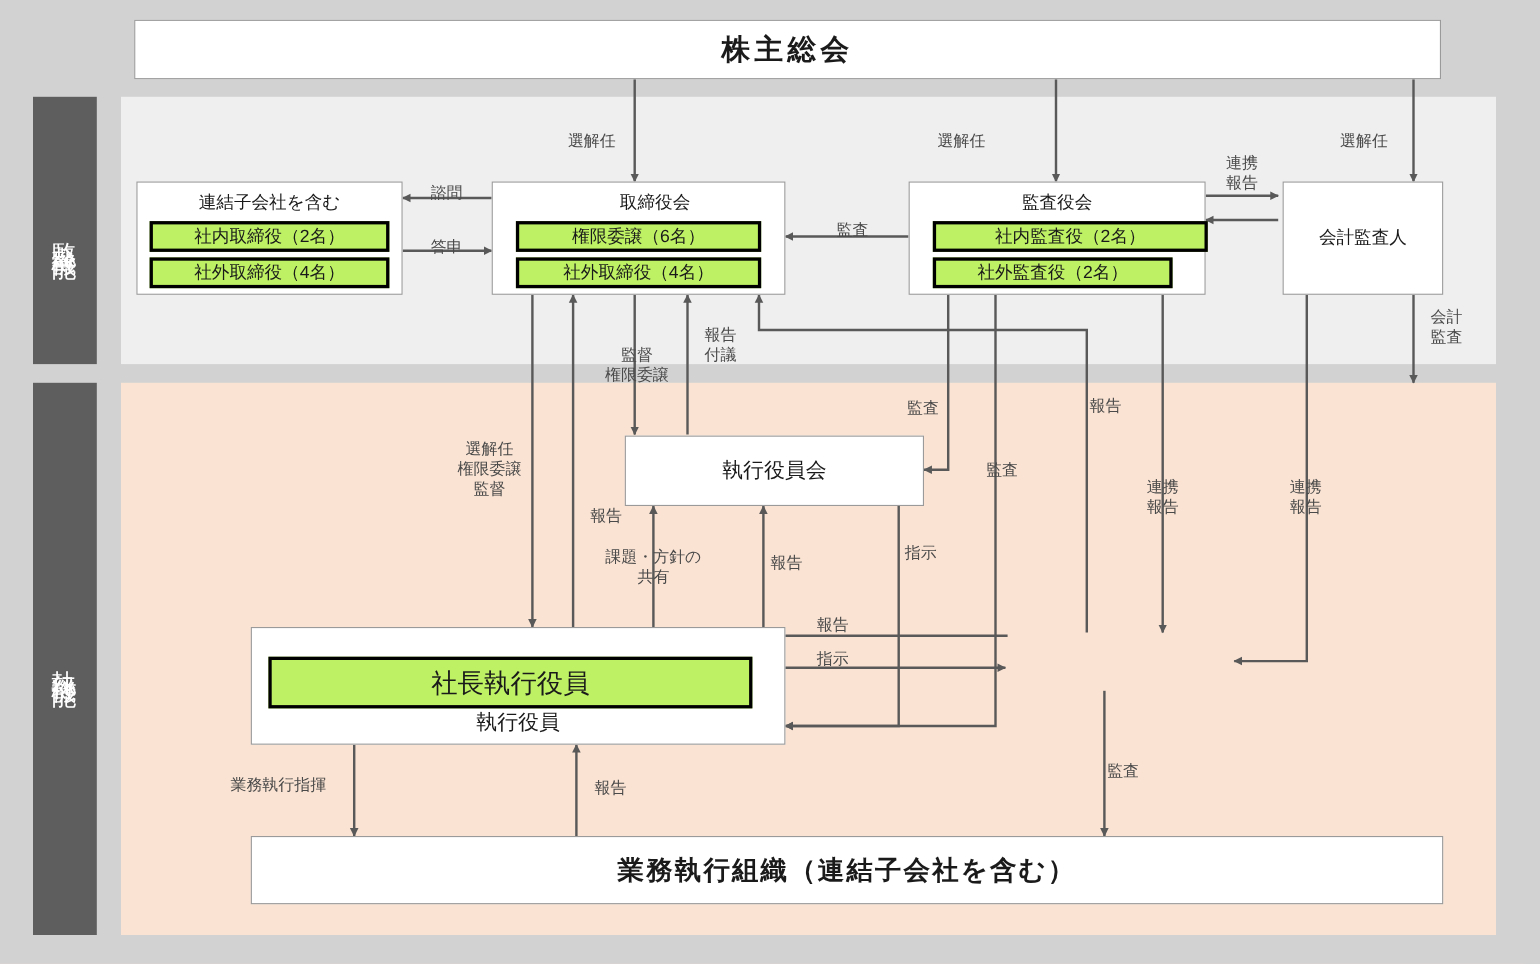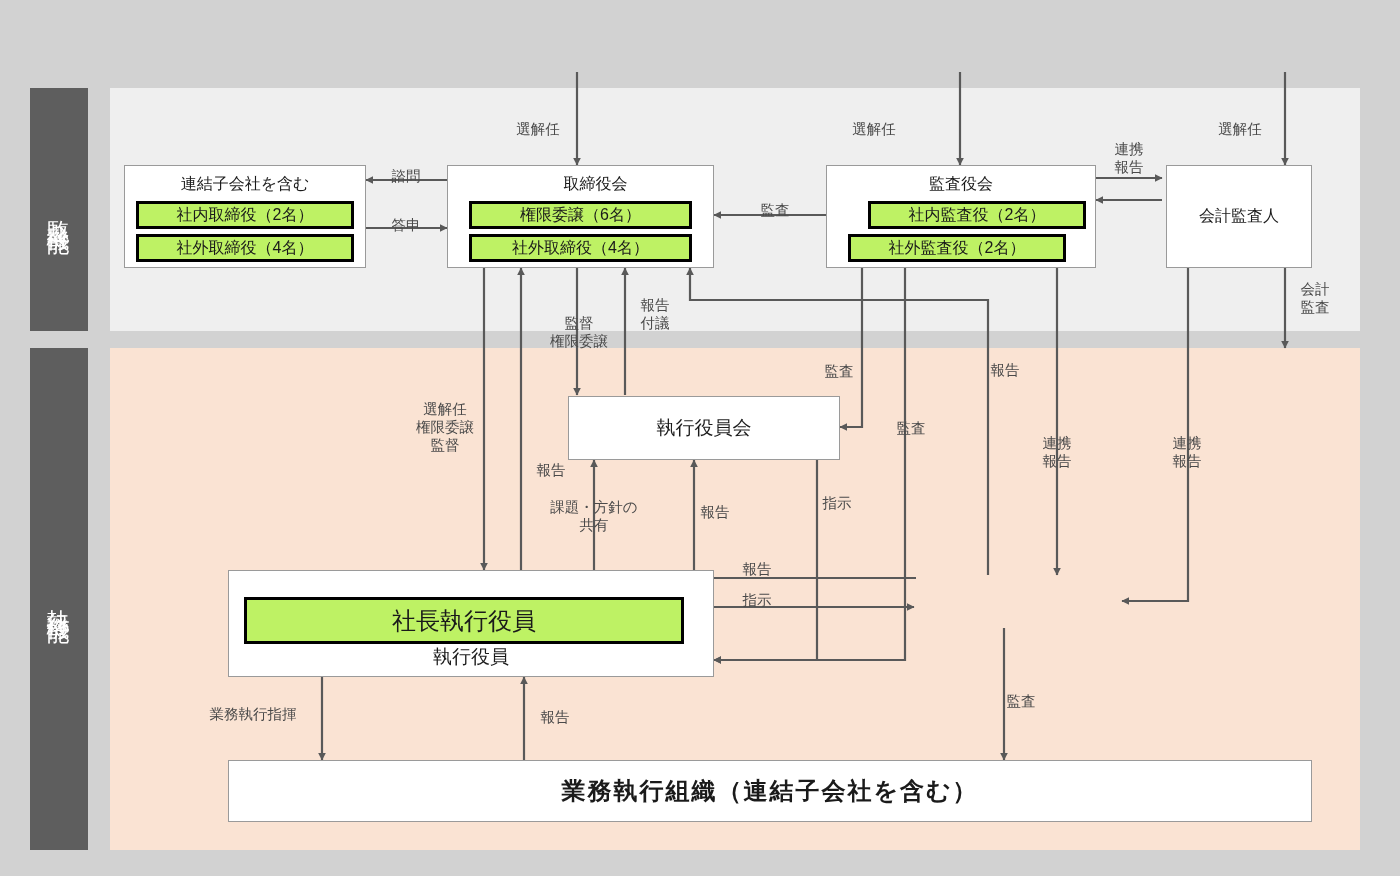--- a/index.html
+++ b/index.html
@@ -151,34 +151,37 @@
       <path d="M692,607 L914,607"></path>
 
       <path d="M322,677 L322,760"></path>
 
       <path d="M524,760 L524,677"></path>
 
       <path d="M1004,628 L1004,760"></path>
     </g>
   </svg>
 
+  <div class="box" style="left:122px; top:18px; width:1188px; height:54px; font-size:26px; font-weight:bold; letter-spacing:4px;">
+    <span>株主総会</span>
+  </div>
 
   <div class="box" style="left:124px; top:165px; width:242px; height:103px;"></div>
   <div class="box-title" style="left:124px; top:174px; width:242px;">連結子会社を含む</div>
   <div class="inner-box" style="left:136px; top:201px; width:218px; height:28px;">社内取締役（2名）</div>
   <div class="inner-box" style="left:136px; top:234px; width:218px; height:28px;">社外取締役（4名）</div>
 
   <div class="box" style="left:447px; top:165px; width:267px; height:103px;"></div>
   <div class="box-title" style="left:447px; top:174px; width:267px;padding-left:15px;">取締役会</div>
   <div class="inner-box" style="left:469px; top:201px; width:223px; height:28px;">権限委譲（6名）</div>
   <div class="inner-box" style="left:469px; top:234px; width:223px; height:28px;">社外取締役（4名）</div>
 
   <div class="box" style="left:826px; top:165px; width:270px; height:103px;"></div>
   <div class="box-title" style="left:826px; top:174px; width:270px;">監査役会</div>
-  <div class="inner-box" style="left:868px; top:201px; width:218px; height:28px;">社内監査役（2名）</div>
+  <div class="inner-box" style="left:848px; top:201px; width:250px; height:28px;">社内監査役（2名）</div>
   <div class="inner-box" style="left:848px; top:234px; width:218px; height:28px;">社外監査役（2名）</div>
 
   <div class="box" style="left:1166px; top:165px; width:146px; height:103px; font-size:16px;">
     <span>会計監査人</span>
   </div>
 
   <div class="box" style="left:568px; top:396px; width:272px; height:64px; font-size:19px;">
     <span>執行役員会</span>
   </div>
 

